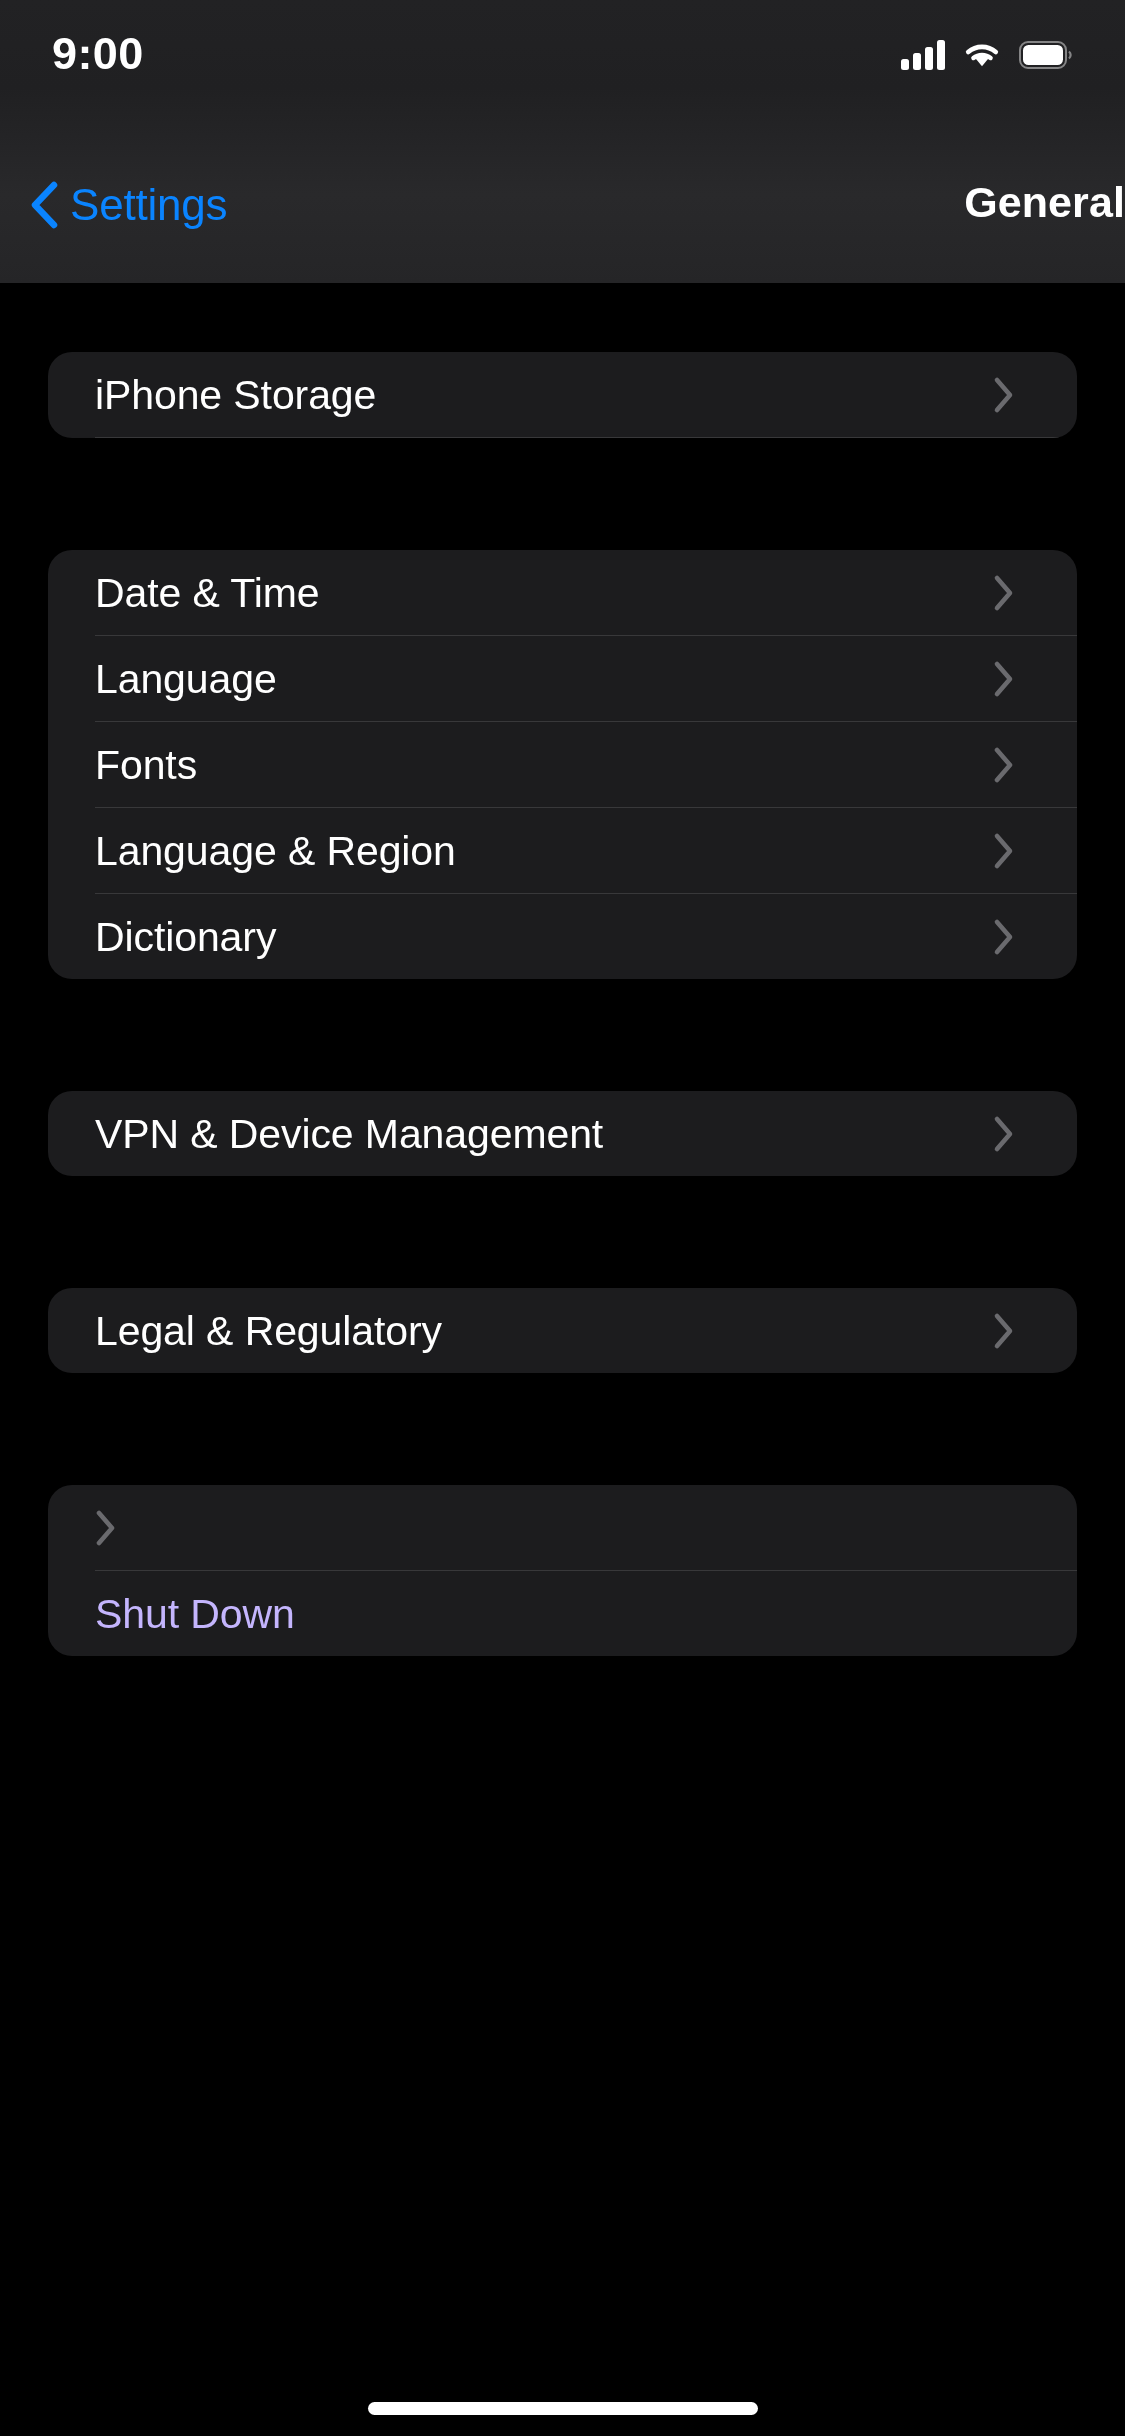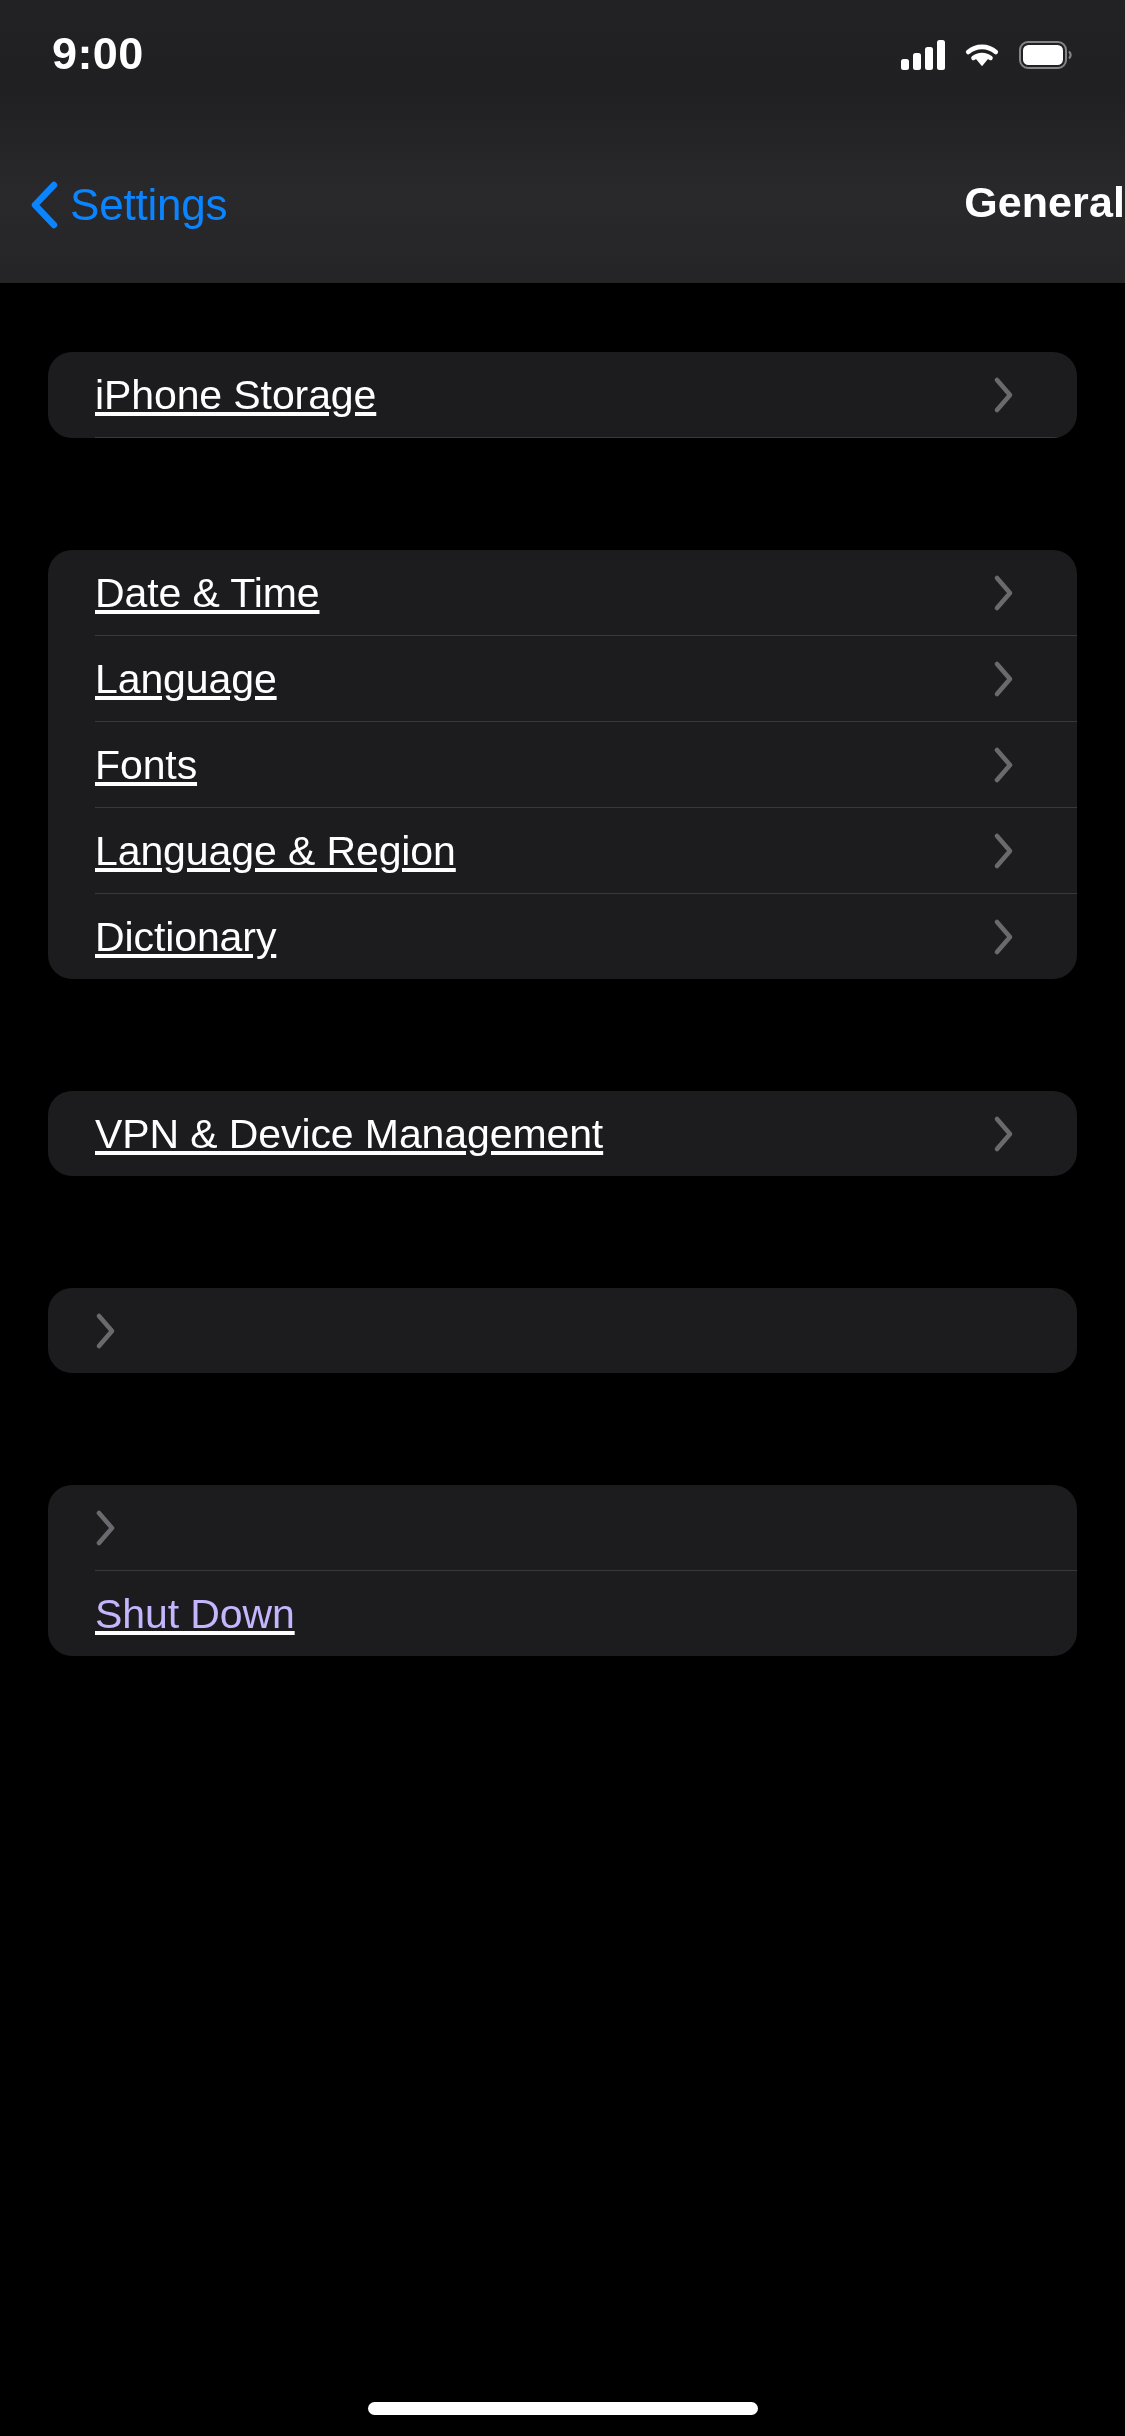--- a/index.html
+++ b/index.html
@@ -105,21 +105,20 @@
     letter-spacing:0.1px;
     line-height:48px;
   }
 
   
   .content {
     position:relative;
     width:1125px;
     background:#000000;
     padding-top:68px;
-    text-decoration:underline;
   }
   .group {
     margin:0 48px;
     background:#1c1c1e;
     border-radius:24px;
     overflow:hidden;
   }
   .group-gap { height:112px; }
 
   .row {
@@ -257,20 +256,21 @@
         <div class="row">
           <span class="row-label">VPN &amp; Device Management</span>
           <svg class="chev" viewBox="0 0 22 38">
             <path d="M4 4 L17 19 L4 34" fill="none" stroke="#6a6a6e" stroke-width="4.6" stroke-linecap="round" stroke-linejoin="round"></path>
           </svg>
         </div>
       </div>
       <div class="group-gap"></div>
       <div class="group">
         <div class="row">
+          <span class="row-label">Legal &amp; Regulatory</span>
           <svg class="chev" viewBox="0 0 22 38">
             <path d="M4 4 L17 19 L4 34" fill="none" stroke="#6a6a6e" stroke-width="4.6" stroke-linecap="round" stroke-linejoin="round"></path>
           </svg>
         </div>
       </div>
       <div class="group-gap"></div>
       <div class="group">
         <div class="row">
           <svg class="chev" viewBox="0 0 22 38">
             <path d="M4 4 L17 19 L4 34" fill="none" stroke="#6a6a6e" stroke-width="4.6" stroke-linecap="round" stroke-linejoin="round"></path>

